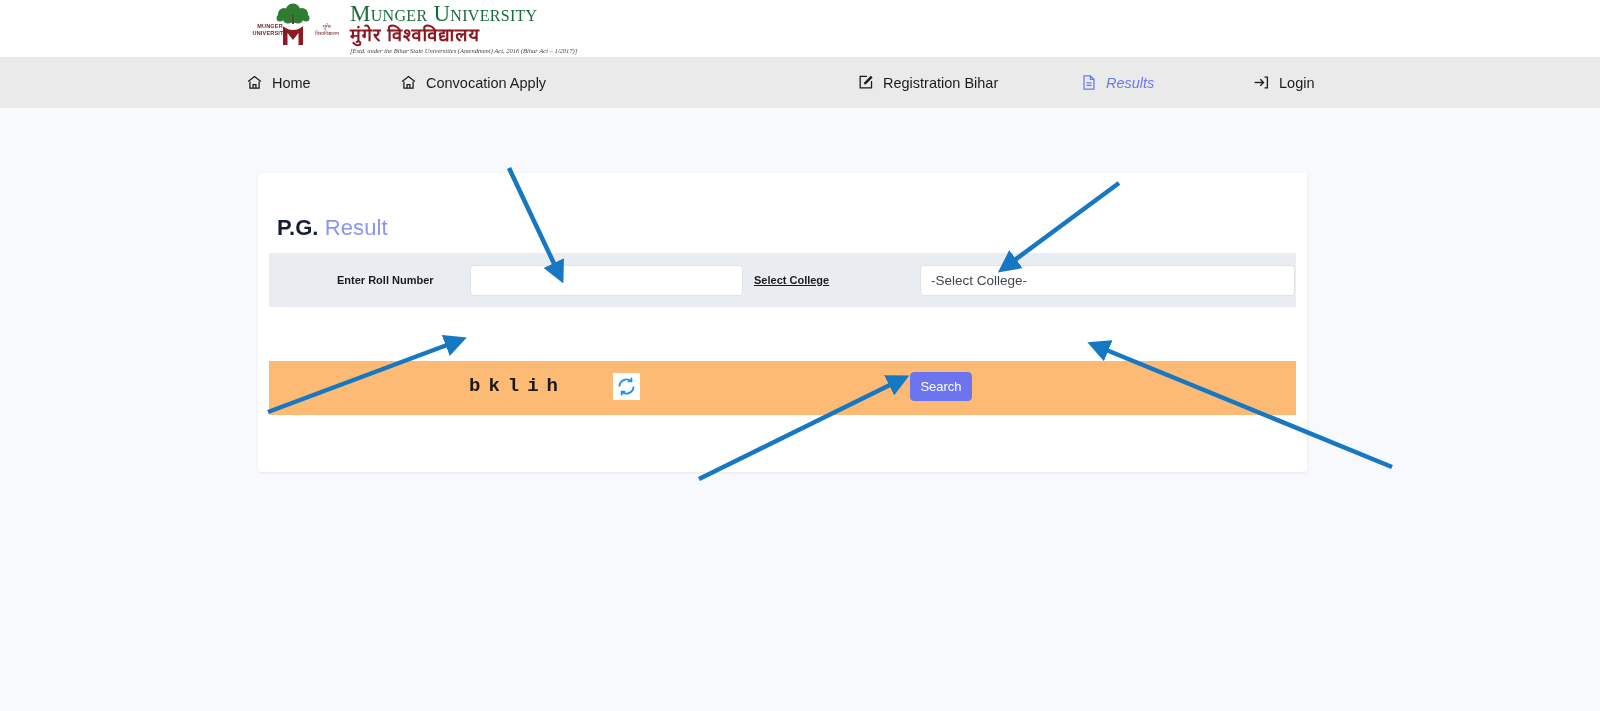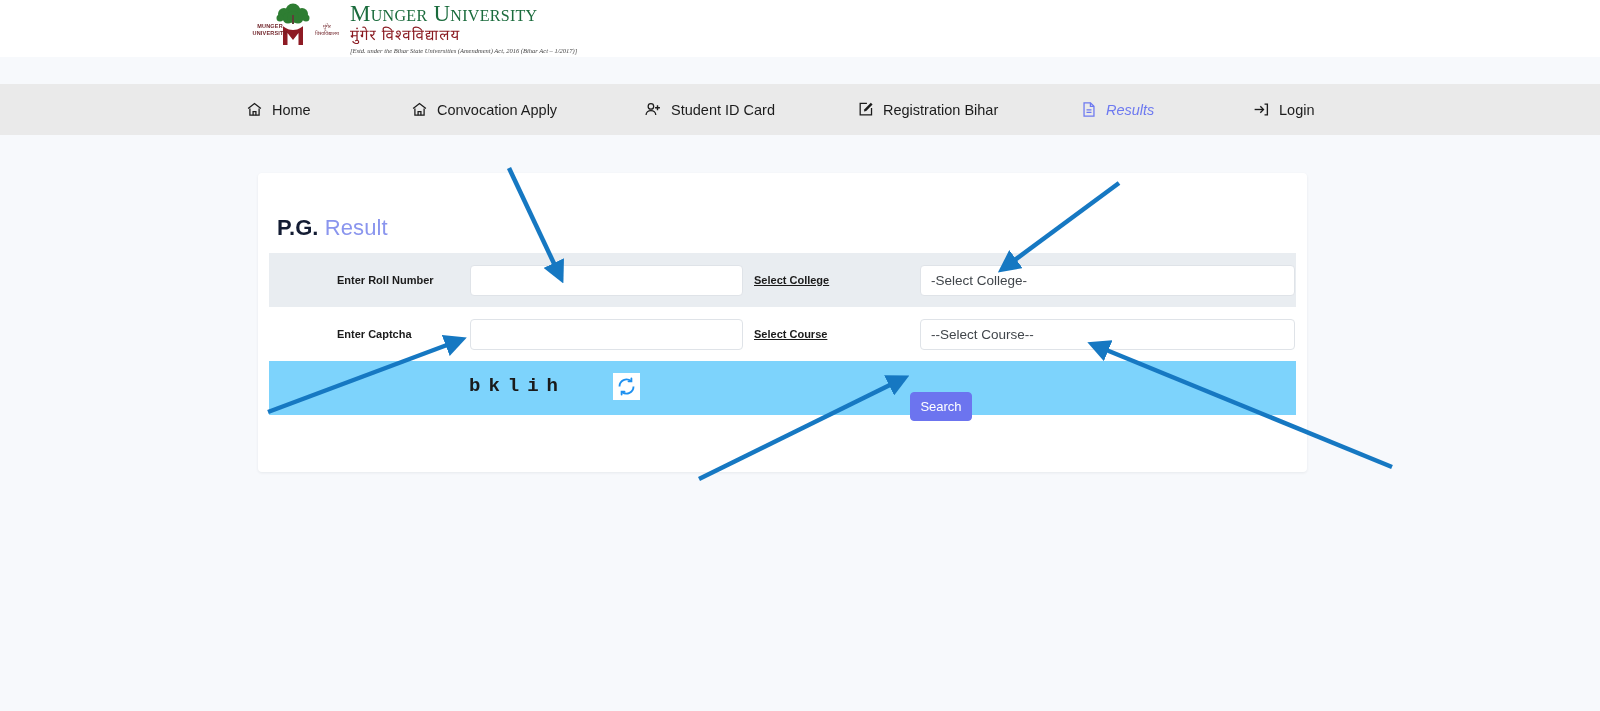--- a/index.html
+++ b/index.html
@@ -47,38 +47,38 @@
 
   .wordmark { margin-left: 8px; padding-top: 1px; }
   .wordmark .en {
     font-family: "Liberation Serif", serif;
     font-size: 23px; line-height: 24px;
     color: #1a6b3c; letter-spacing: .3px;
     font-variant: small-caps; font-weight: normal;
     white-space: nowrap;
   }
   .wordmark .hi {
-    font-size: 15px; line-height: 20px;
-    color: #8a1a21; font-weight: normal;
+    font-size: 18px; line-height: 20px;
+    color: #8a1a21; font-weight: bold;
     letter-spacing: 1px; white-space: nowrap;
     margin-top: -1px;
   }
   .wordmark .sub {
     font-family: "Liberation Serif", serif;
     font-size: 6.5px; line-height: 9px;
     color: #444; font-style: italic;
     white-space: nowrap; margin-top: 1px;
   }
 
   
   .navbar {
     position: absolute; left: 0; top: 57px;
     width: 1600px; height: 51px;
     background: #eaeaea;
-    display: flex; align-items: center; margin-top: 27px;
+    display: flex; align-items: center;
   }
   .nav-item {
     position: absolute; top: 0; height: 51px;
     display: flex; align-items: center; gap: 9px;
     font-size: 14.5px; color: #1c1c1c;
     cursor: pointer; user-select: none;
   }
   .nav-item.active { color: #6d79f0; font-style: italic; }
   .nav-item .ico { display: flex; align-items: center; }
 
@@ -98,21 +98,21 @@
   .card-title .light  { color: #8a95ee; font-weight: normal; text-align: center; }
 
   .form-row {
     position: absolute; left: 11px;
     width: 1027px; height: 54px;
     display: flex; align-items: center;
   }
   .form-row.striped { background: #e9edf1; }
   .row1 { top: 80px; }
   .row2 { top: 134px; }
-  .row3 { top: 188px; background: #7dd3fc; }
+  .row3 { top: 188px; background: #fdba74; }
 
   .lbl {
     font-size: 11px; font-weight: bold; color: #1b1b1b;
     white-space: nowrap;
   }
   .lbl.col-a { position: absolute; left: 68px; }
   .lbl.col-b { position: absolute; left: 485px; text-decoration: underline; }
 
   .field {
     position: absolute; height: 31px;
@@ -145,21 +145,20 @@
   }
   .search-btn {
     position: absolute; left: 641px; top: 11px;
     width: 62px; height: 29px;
     background: #6c74ef;
     border: 1px solid #6c74ef;
     border-radius: 4px;
     color: #ffffff; font-size: 13px;
     display: flex; align-items: center; justify-content: center;
     cursor: pointer;
-    margin-top: 20px;
   }
 
   
   .arrows {
     position: absolute; left: 0; top: 0;
     width: 1600px; height: 711px;
     pointer-events: none;
   }
 </style>
 </head>
@@ -213,41 +212,31 @@
       <span class="ico">
         <svg width="17" height="17" viewBox="0 0 24 24" fill="none" stroke="currentColor" stroke-width="1.8">
           <path d="M3 10.5 12 3.5l9 7"></path>
             <path d="M5.5 10.5V20h13v-9.5"></path>
             <path d="M10 20v-5h4v5"></path>
         </svg>
       </span>
       <span>Home</span>
     </div>
 
-    <div class="nav-item" style="left:411px">
+    <div class="nav-item" style="left:400px">
       <span class="ico">
         <svg width="17" height="17" viewBox="0 0 24 24" fill="none" stroke="currentColor" stroke-width="1.8">
           <path d="M3 10.5 12 3.5l9 7"></path>
             <path d="M5.5 10.5V20h13v-9.5"></path>
             <path d="M10 20v-5h4v5"></path>
         </svg>
       </span>
       <span>Convocation Apply</span>
     </div>
 
-    <div class="nav-item" style="left:644px">
-      <span class="ico">
-        <svg width="18" height="17" viewBox="0 0 26 24" fill="none" stroke="currentColor" stroke-width="1.8">
-          <circle cx="10" cy="7.5" r="4"></circle>
-          <path d="M3 20c0-4 3.2-6.5 7-6.5s7 2.5 7 6.5"></path>
-          <path d="M19.5 6v7M16 9.5h7" stroke-width="2"></path>
-        </svg>
-      </span>
-      <span>Student ID Card</span>
-    </div>
 
     <div class="nav-item" style="left:857px">
       <span class="ico">
         <svg width="17" height="17" viewBox="0 0 24 24" fill="none" stroke="currentColor" stroke-width="1.8">
           <path d="M14 3.5H4.5v16h16V10"></path>
           <path d="M19.5 2.5 22 5l-9 9-3.2.7.7-3.2 9-9z" fill="currentColor" stroke="none"></path>
         </svg>
       </span>
       <span>Registration Bihar</span>
     </div>
@@ -283,26 +272,20 @@
       <span class="light">Result</span>
     </div>
 
     <div class="form-row row1 striped">
       <span class="lbl col-a">Enter Roll Number</span>
       <input class="field col-a" type="text" value="" style="">
       <span class="lbl col-b">Select College</span>
       <div class="field col-b">-Select College-</div>
     </div>
 
-    <div class="form-row row2">
-      <span class="lbl col-a">Enter Captcha</span>
-      <input class="field col-a" type="text" value="" style="">
-      <span class="lbl col-b">Select Course</span>
-      <div class="field col-b">--Select Course--</div>
-    </div>
 
     <div class="form-row row3">
       <div class="captcha-text">bklih</div>
       <div class="refresh-btn">
         <svg width="21" height="21" viewBox="0 0 24 24" fill="none" stroke="#1e90f0" stroke-width="2.1">
           <path d="M20 12a8 8 0 0 1-13.1 6.2"></path>
           <path d="M4 12a8 8 0 0 1 13.1-6.2"></path>
           <path d="M17.6 2.8v3.3h-3.3" stroke-linecap="round"></path>
           <path d="M6.4 21.2v-3.3h3.3" stroke-linecap="round"></path>
         </svg>

